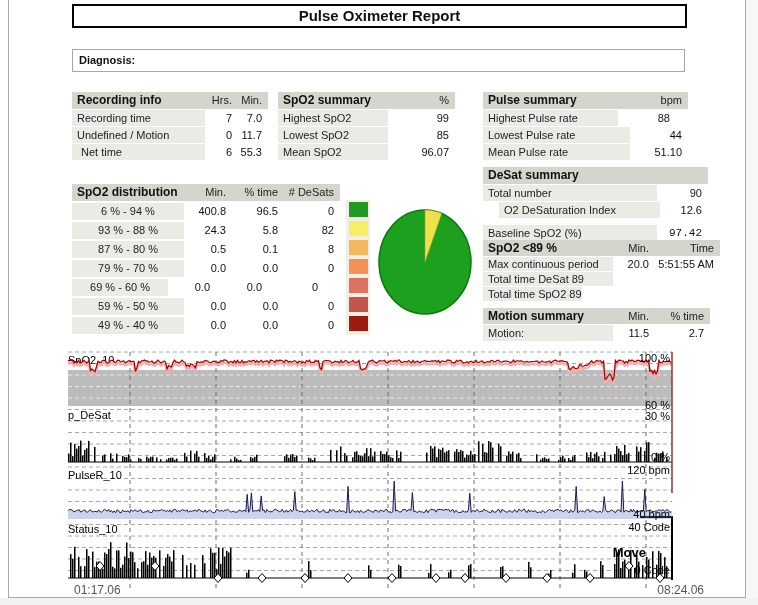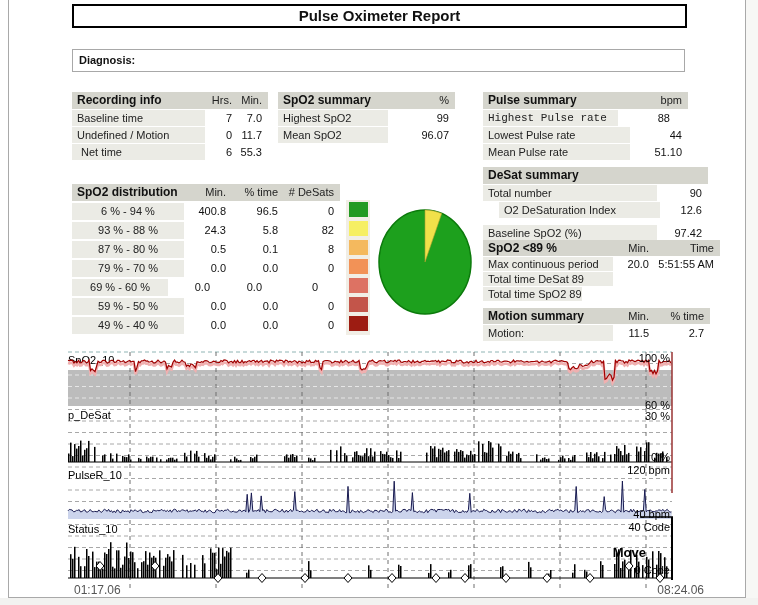--- a/index.html
+++ b/index.html
@@ -41,21 +41,21 @@
 </div>
 
 <div id="tables-root">
     <div class="tbl" style="left: 72px; top: 92px; width: 196px;">
       <div class="hd" style="height: 17px; line-height: 17px; margin-bottom: 1px;">
         <div class="t" style="width: 133px;">Recording info</div>
         <div class="u" style="width: 33px; flex: 0 0 auto;">Hrs.</div>
         <div class="u" style="width: 30px; flex: 0 0 auto;">Min.</div>
       </div>
       <div class="row" style="height: 16px; line-height: 16px; margin-bottom: 1px;">
-        <div class="lb" style="width: 133px;">Baseline time</div>
+        <div class="lb" style="width: 133px;">Recording time</div>
         <div class="vl" style="width: 33px;">7</div>
         <div class="vl" style="width: 30px;">7.0</div>
       </div>
       <div class="row" style="height: 16px; line-height: 16px; margin-bottom: 1px;">
         <div class="lb" style="width: 133px;">Undefined / Motion</div>
         <div class="vl" style="width: 33px;">0</div>
         <div class="vl" style="width: 30px;">11.7</div>
       </div>
       <div class="row" style="height: 16px; line-height: 16px; margin-bottom: 1px;">
         <div class="lb" style="width: 133px; padding-left: 9px;">Net time</div>
@@ -66,31 +66,35 @@
     <div class="tbl" style="left: 278px; top: 92px; width: 177px;">
       <div class="hd" style="height: 17px; line-height: 17px; margin-bottom: 1px;">
         <div class="t" style="width: 110px;">SpO2 summary</div>
         <div class="u" style="width: 67px; flex: 0 0 auto;">%</div>
       </div>
       <div class="row" style="height: 16px; line-height: 16px; margin-bottom: 1px;">
         <div class="lb" style="width: 110px;">Highest SpO2</div>
         <div class="vl" style="width: 67px;">99</div>
       </div>
       <div class="row" style="height: 16px; line-height: 16px; margin-bottom: 1px;">
+        <div class="lb" style="width: 110px;">Lowest SpO2</div>
+        <div class="vl" style="width: 67px;">85</div>
+      </div>
+      <div class="row" style="height: 16px; line-height: 16px; margin-bottom: 1px;">
         <div class="lb" style="width: 110px;">Mean SpO2</div>
         <div class="vl" style="width: 67px;">96.07</div>
       </div>
     </div>
     <div class="tbl" style="left: 483px; top: 92px; width: 205px;">
       <div class="hd" style="height: 17px; line-height: 17px; margin-bottom: 1px;">
         <div class="t" style="width: 147px;">Pulse summary</div>
         <div class="u" style="width: 58px; flex: 0 0 auto;">bpm</div>
       </div>
       <div class="row" style="height: 16px; line-height: 16px; margin-bottom: 1px;">
-        <div class="lb" style="width: 135px; font-family: Liberation Mono, monospace;">Highest Pulse rate</div>
+        <div class="lb" style="width: 135px;">Highest Pulse rate</div>
         <div class="vl" style="width: 58px;">88</div>
       </div>
       <div class="row" style="height: 16px; line-height: 16px; margin-bottom: 1px;">
         <div class="lb" style="width: 147px;">Lowest Pulse rate</div>
         <div class="vl" style="width: 58px;">44</div>
       </div>
       <div class="row" style="height: 16px; line-height: 16px; margin-bottom: 8px;">
         <div class="lb" style="width: 147px;">Mean Pulse rate</div>
         <div class="vl" style="width: 58px;">51.10</div>
       </div>
@@ -153,21 +157,21 @@
       <div class="row" style="height: 16px; line-height: 16px; margin-bottom: 1px;">
         <div class="lb" style="width: 174px;">Total number</div>
         <div class="vl" style="width: 51px;">90</div>
       </div>
       <div class="row" style="height: 16px; line-height: 16px; margin-bottom: 7px; padding-left: 16px;">
         <div class="lb" style="width: 174px;">O2 DeSaturation Index</div>
         <div class="vl" style="width: 51px;">12.6</div>
       </div>
       <div class="row" style="height: 16px; line-height: 16px; margin-bottom: 1px;">
         <div class="lb" style="width: 174px;">Baseline SpO2 (%)</div>
-        <div class="vl" style="width: 51px;">97.42</div>
+        <div class="vl" style="width: 51px; font-family: Liberation Mono, monospace;">97.42</div>
       </div>
     </div>
     <div class="tbl" style="left: 483px; top: 240px; width: 237px;">
       <div class="hd" style="height: 16px; line-height: 16px; margin-bottom: 1px;">
         <div class="t" style="width: 130px;">SpO2 &lt;89 %</div>
         <div class="u" style="width: 42px; flex: 0 0 auto;">Min.</div>
         <div class="u" style="width: 65px; flex: 0 0 auto;">Time</div>
       </div>
       <div class="row" style="height: 14px; line-height: 14px; margin-bottom: 1px;">
         <div class="lb" style="width: 130px;">Max continuous period</div>

